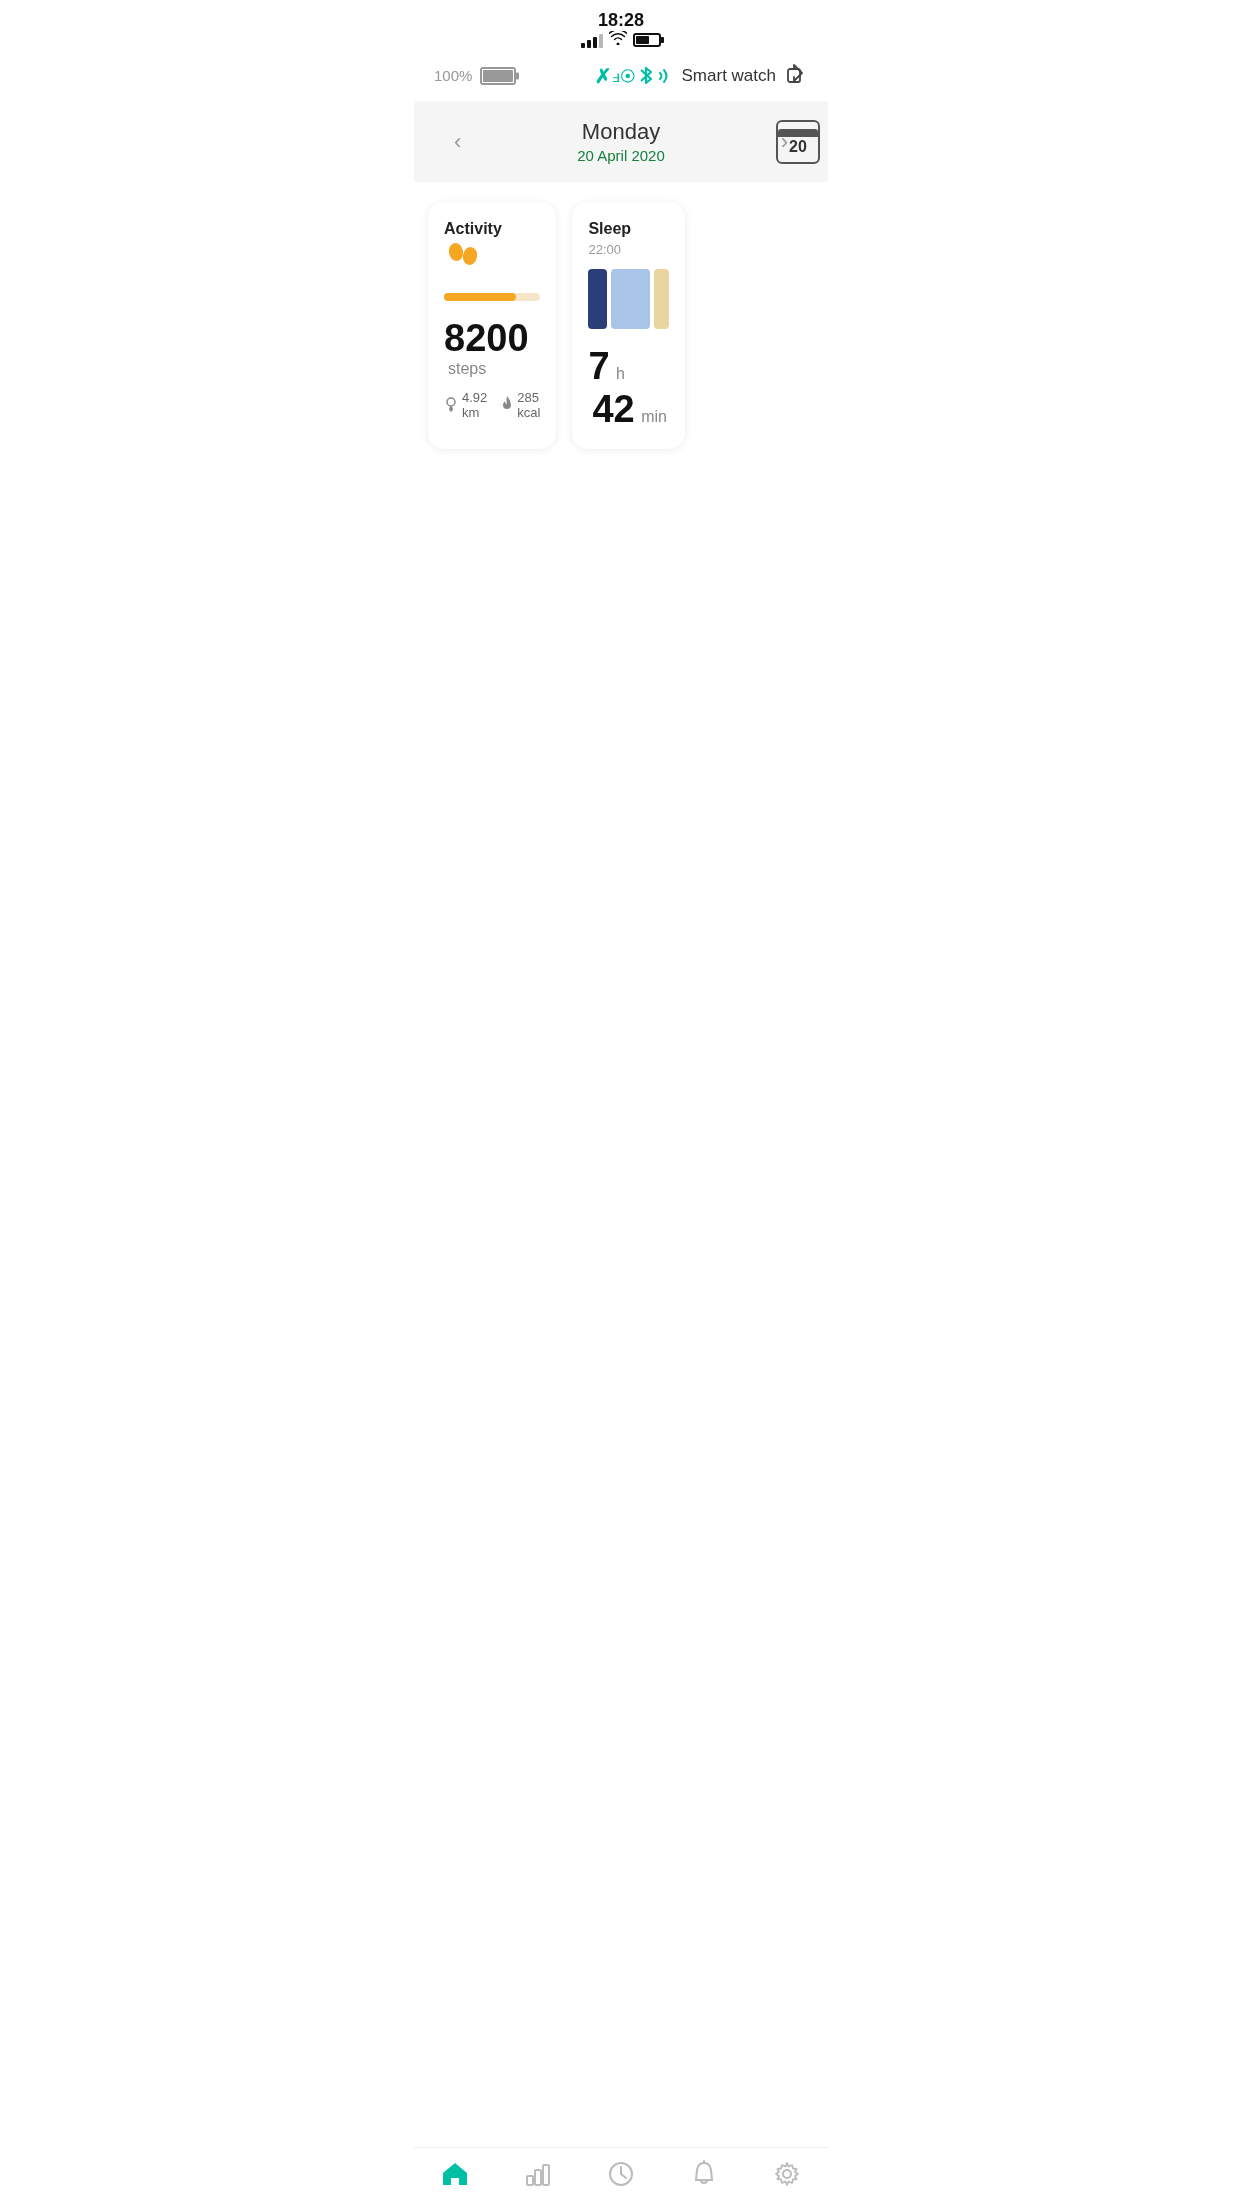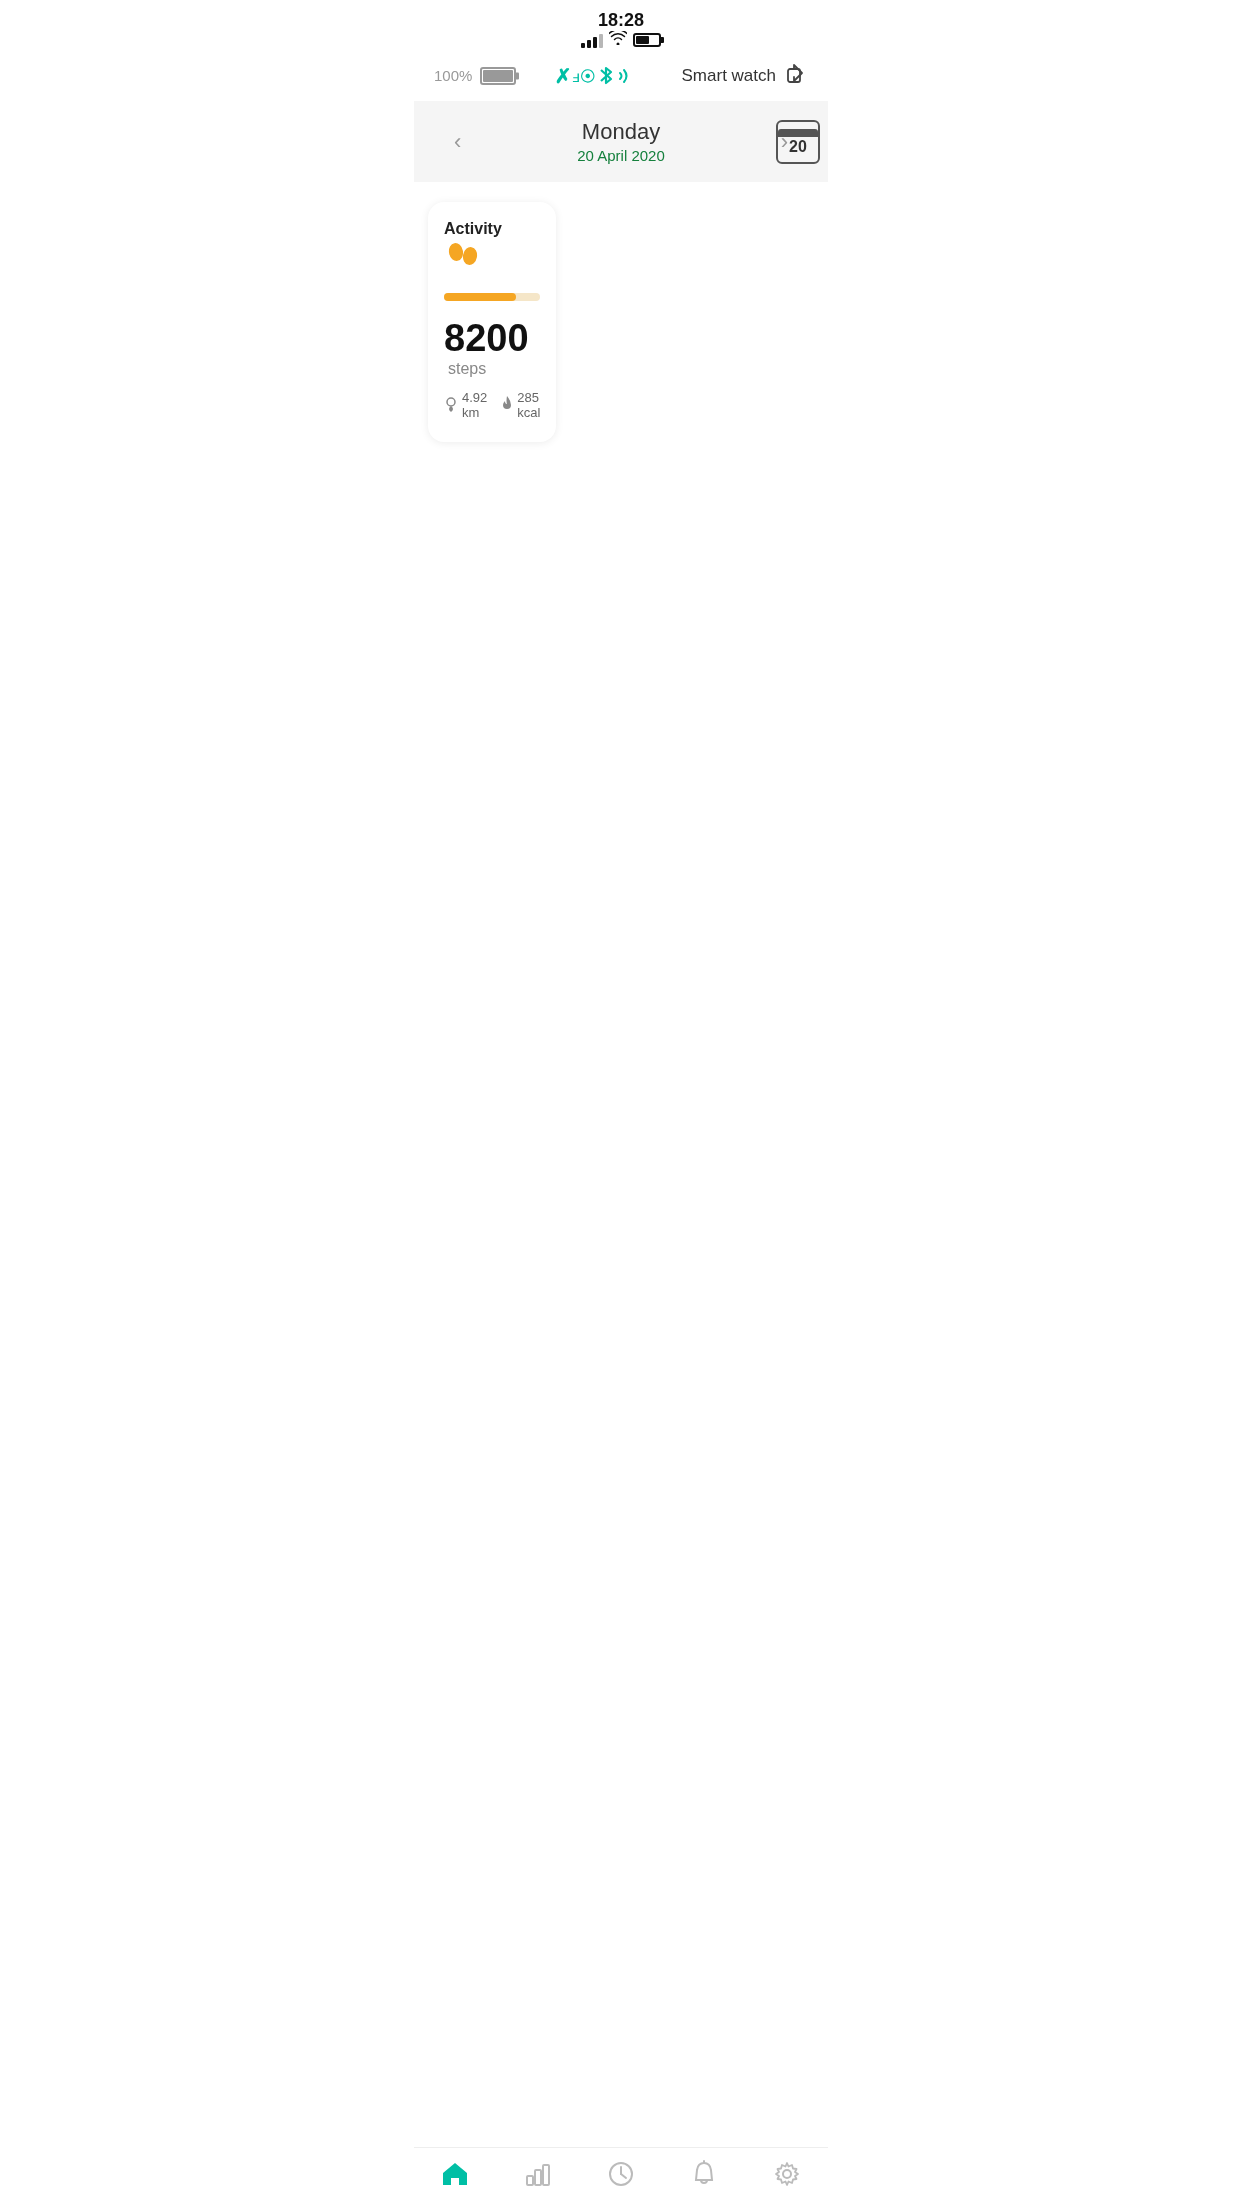--- a/index.html
+++ b/index.html
@@ -130,21 +130,20 @@
     }
     .bluetooth-signal {
       display: flex;
       align-items: center;
       gap: 2px;
     }
     .device-name {
       font-size: 17px;
       color: #333;
       font-weight: 400;
-      margin-left: 40px;
     }
     .share-icon {
       font-size: 18px;
       color: #333;
       cursor: pointer;
     }
 
     
     .date-nav {
       background: #f5f5f5;
@@ -525,20 +524,35 @@
             <path d="M6 0 Q10 5 10 9 A4 4 0 0 1 2 9 Q2 7 4 5 Q4 8 6 8 Q5 5 6 0Z" fill="#888"></path>
           </svg>
         </span>
         <span>285 kcal</span>
       </div>
     </div>
   </div>
 
 
 
+  <div class="card">
+    <div class="card-title">Sleep</div>
+    <div class="card-subtitle">22:00</div>
+    <div class="sleep-bars">
+      <div class="sleep-bar deep"></div>
+      <div class="sleep-bar light"></div>
+      <div class="sleep-bar rem"></div>
+    </div>
+    <div>
+      <span class="sleep-value">7</span>
+      <span class="sleep-unit-h">h</span>
+      <span class="sleep-min">42</span>
+      <span class="sleep-unit-m">min</span>
+    </div>
+  </div>
 
 </div>
 
 <div class="spacer-bottom"></div>
 
 <div class="bottom-nav">
 
   <div class="nav-item">
     <svg class="home-svg" viewBox="0 0 28 28">
       <path d="M14 3 L26 13 L26 25 L18 25 L18 18 L10 18 L10 25 L2 25 L2 13 Z" fill="#00bfa5"></path>

